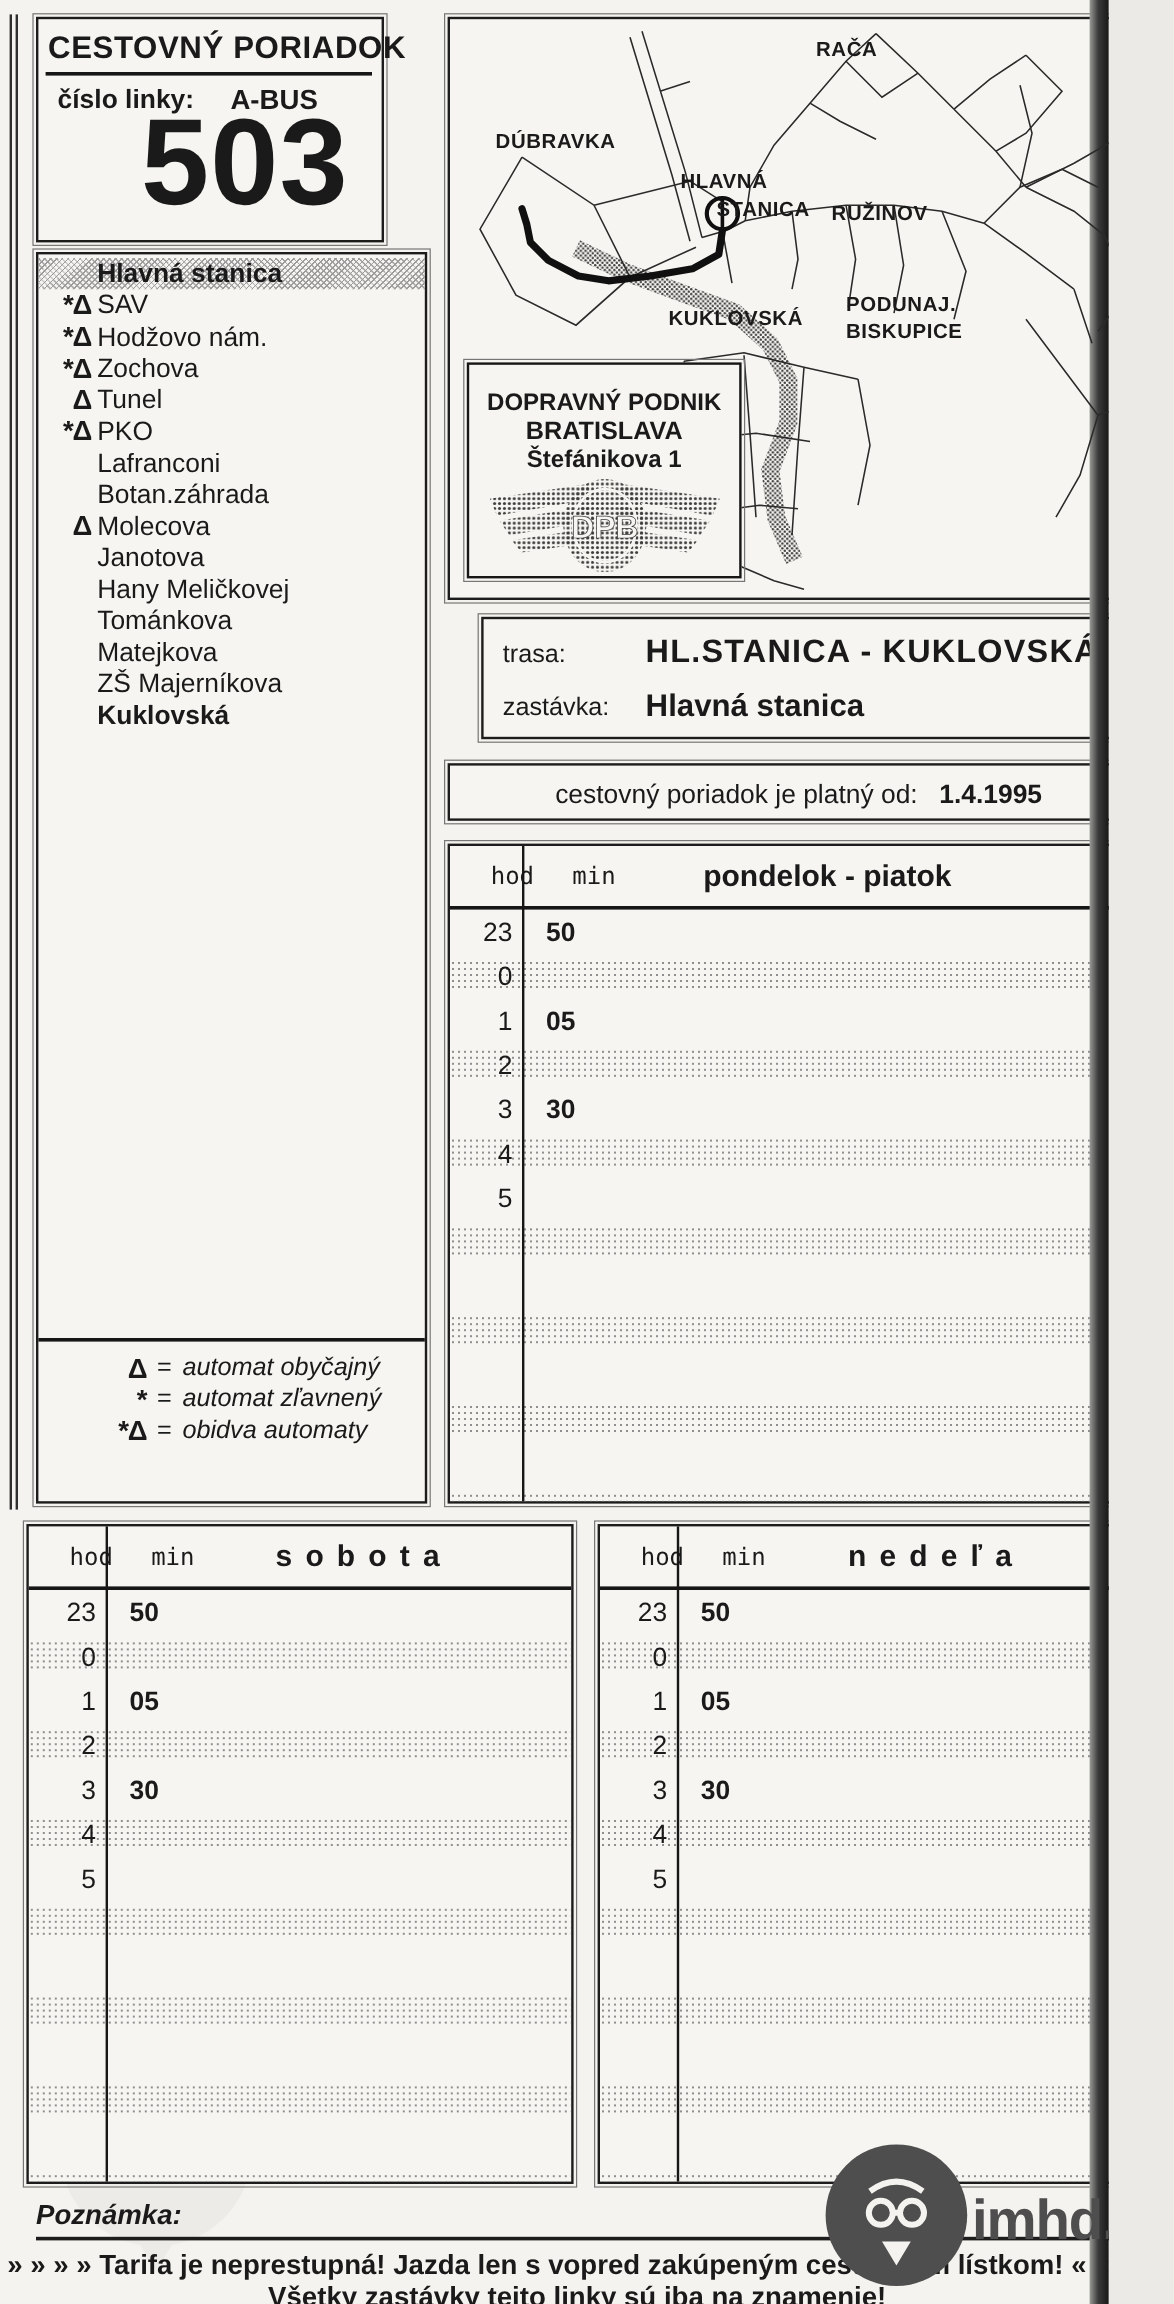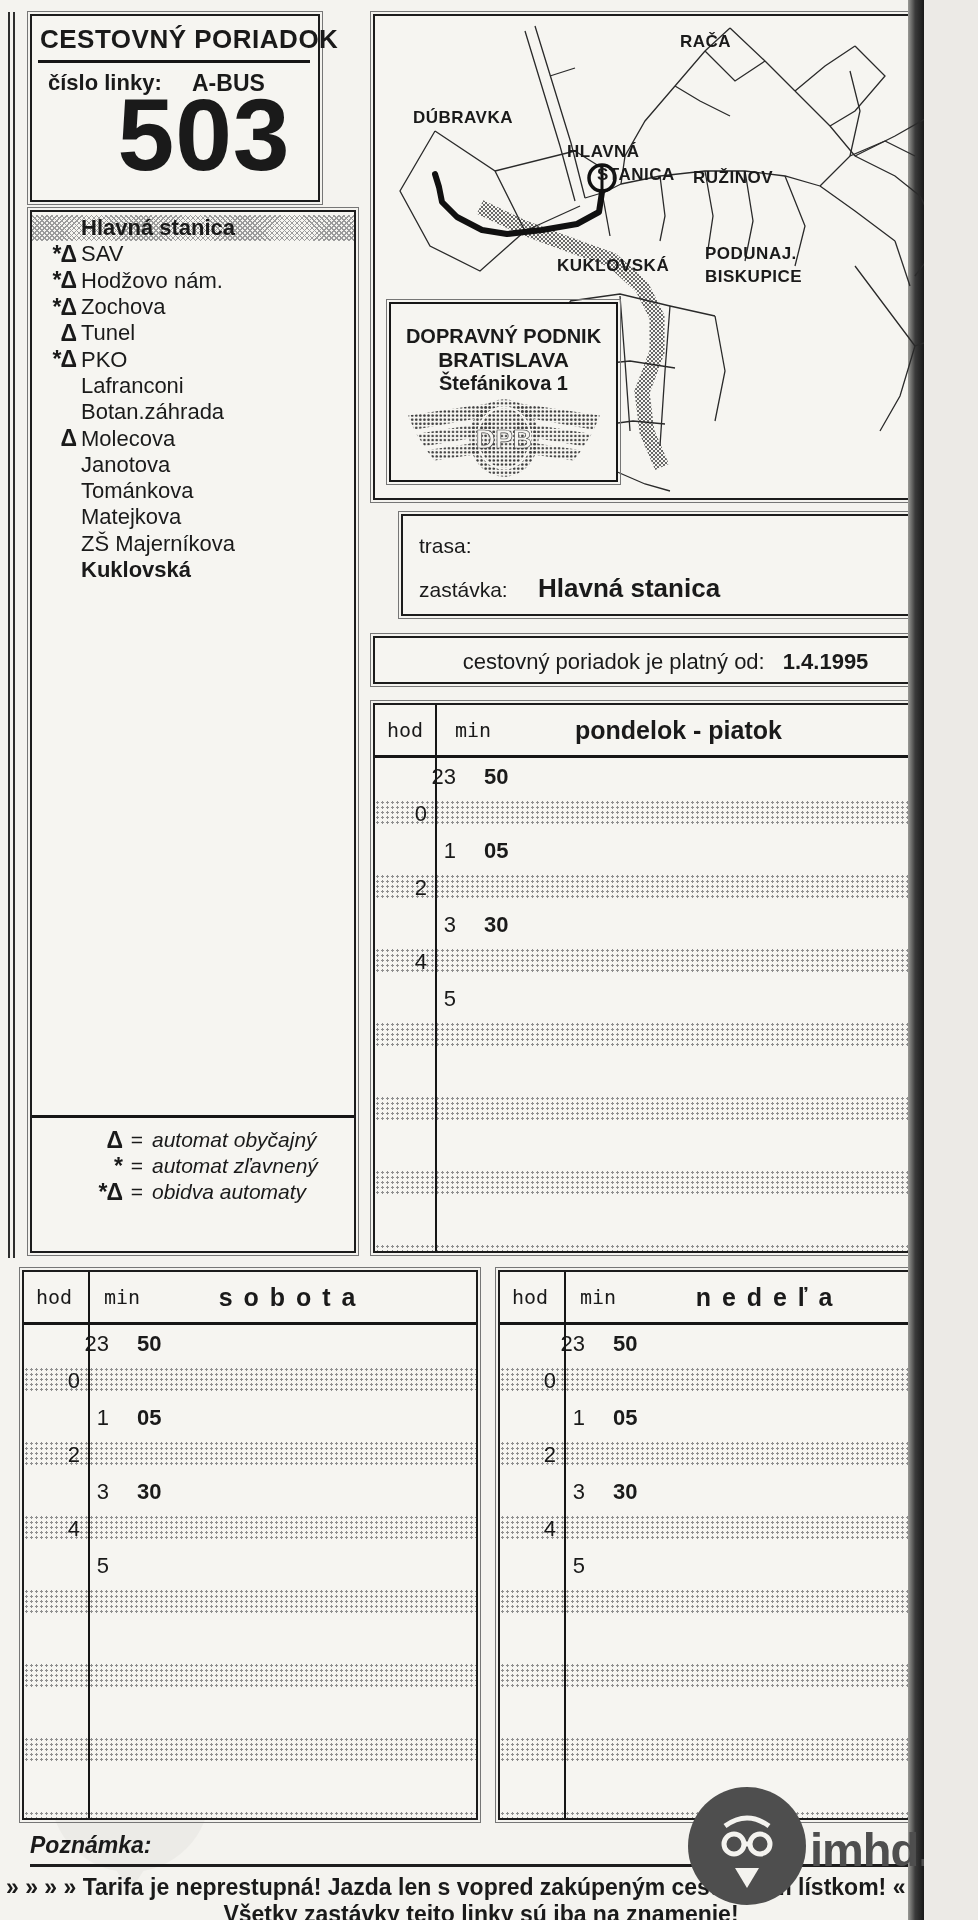--- a/index.html
+++ b/index.html
@@ -69,26 +69,26 @@
   .tr-row2{position:absolute;left:16px;top:62px;font-size:21px;}
   .tr-val2{position:absolute;left:135px;top:57px;font-size:26px;font-weight:bold;}
 
   .valid-box{left:373px;top:636px;width:585px;height:48px;}
   .valid-line{position:absolute;left:0;right:0;top:11px;text-align:center;font-size:22px;}
   .valid-line b{padding-left:18px;}
 
   
   .tt{box-sizing:border-box;}
   .tt-head{position:absolute;left:0;right:0;top:0;height:50px;border-bottom:3px solid #161616;
-           display:flex;align-items:center;}
+           display:flex;align-items:center;padding-left:22px;}
   .tt-hod{width:60px;text-align:center;font-family:"DejaVu Sans Mono",monospace;font-size:20px;}
   .tt-min{width:76px;text-align:center;font-family:"DejaVu Sans Mono",monospace;font-size:20px;}
   .tt-day{flex:1;text-align:center;font-size:25px;font-weight:bold;padding-right:60px;}
   .tt-body{position:absolute;left:0;right:0;top:53px;bottom:0;overflow:hidden;}
-  .tt-row{height:37px;display:flex;align-items:center;box-sizing:border-box;padding-left:29px;}
+  .tt-row{height:37px;display:flex;align-items:center;box-sizing:border-box;}
   .tt-row.shade{background-image:radial-gradient(circle,#8f8f8f 1px,transparent 1.2px);
       background-size:5px 5px;background-clip:content-box;padding:6px 0;}
   .c-hod{width:52px;text-align:right;font-size:22px;padding-right:8px;}
   .c-min{padding-left:20px;font-size:22px;font-weight:bold;}
   .tt-vline{position:absolute;top:0;bottom:0;width:2px;background:#161616;z-index:2;}
   .tt .tt-vline{left:60px;}
   .tt.wide .tt-day{padding-right:110px;}
   .tt.sm .tt-vline{left:64px;}
   .tt.sm .c-hod{width:56px;}
   .tt.sm .tt-day{letter-spacing:2px;}
@@ -184,20 +184,24 @@
           <span class="st-sym"></span>
           <span class="st-name">Botan.záhrada</span>
         </div>
       <div class="st-row">
           <span class="st-sym">Δ</span>
           <span class="st-name">Molecova</span>
         </div>
       <div class="st-row">
           <span class="st-sym"></span>
           <span class="st-name">Janotova</span>
+        </div>
+      <div class="st-row">
+          <span class="st-sym"></span>
+          <span class="st-name">Hany Meličkovej</span>
         </div>
       <div class="st-row">
           <span class="st-sym"></span>
           <span class="st-name">Tománkova</span>
         </div>
       <div class="st-row">
           <span class="st-sym"></span>
           <span class="st-name">Matejkova</span>
         </div>
       <div class="st-row">
@@ -319,20 +323,21 @@
           <ellipse cx="100" cy="40" rx="34" ry="38"></ellipse>
         </g>
         <ellipse cx="100" cy="40" rx="26" ry="30" fill="none" stroke="#f6f5f1" stroke-width="2"></ellipse>
         <text x="100" y="50" text-anchor="middle" font-size="26" font-weight="bold" font-family="Liberation Sans, sans-serif" fill="#f6f5f1" stroke="#3d3d3d" stroke-width="0.6">DPB</text>
       </svg>
     </div>
   </div>
 
   <div class="frame trasa-box">
     <div class="tr-row1">trasa:</div>
+    <div class="tr-val1">HL.STANICA - KUKLOVSKÁ</div>
     <div class="tr-row2">zastávka:</div>
     <div class="tr-val2">Hlavná stanica</div>
   </div>
 
   <div class="frame valid-box">
     <div class="valid-line">
       <span>cestovný poriadok je platný od:</span><b>1.4.1995</b>
     </div>
   </div>
 

